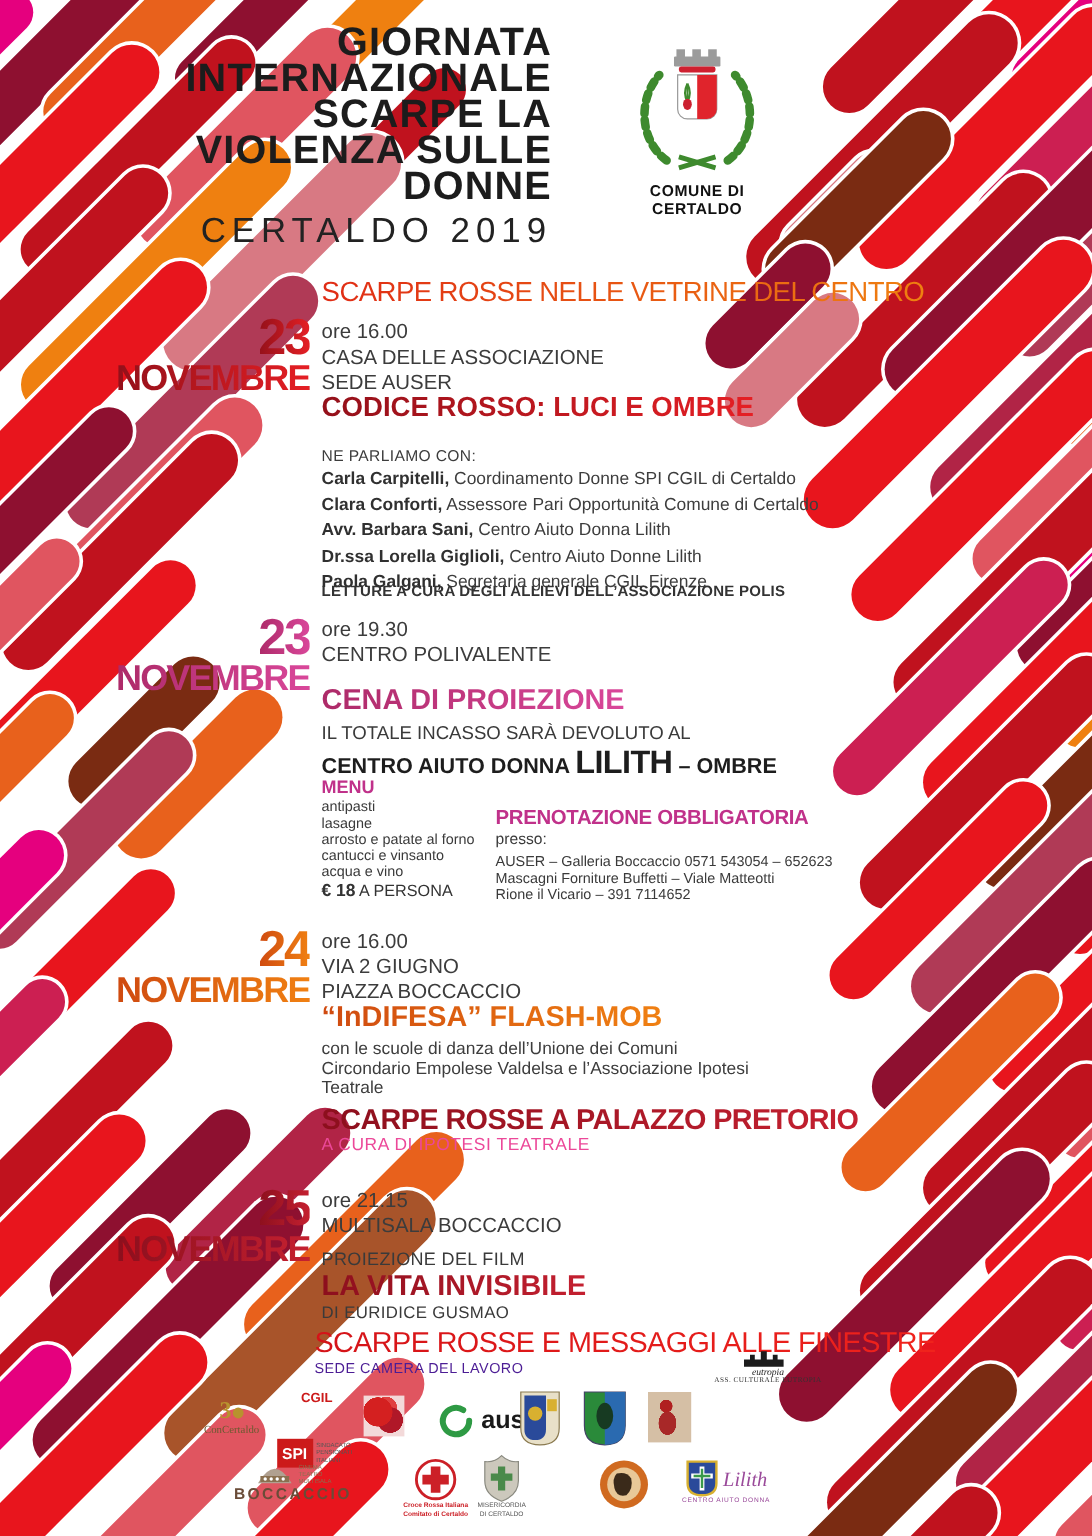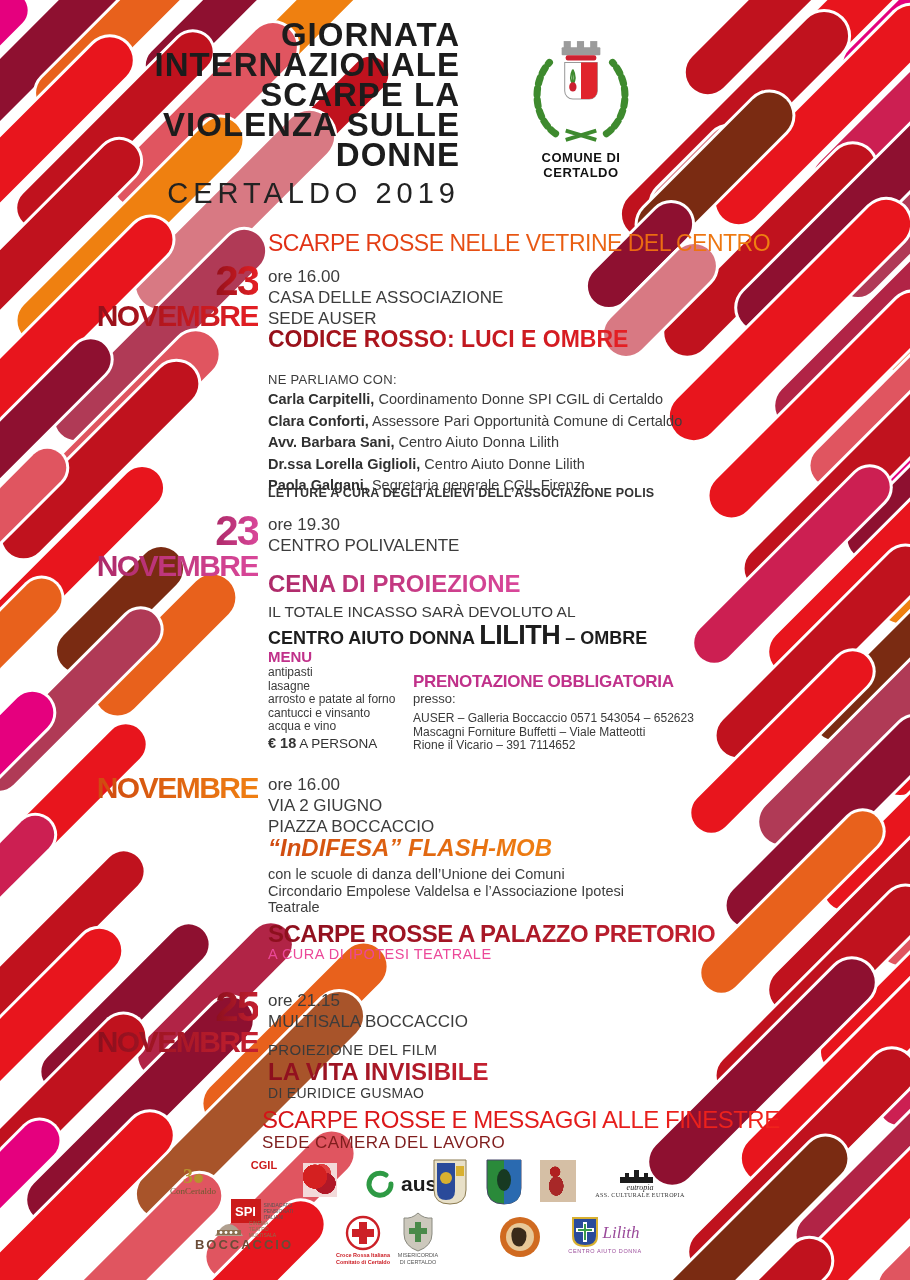--- a/index.html
+++ b/index.html
@@ -25,36 +25,36 @@
   .masthead .tl{font-size:33px;line-height:30px;font-weight:700;letter-spacing:1px;color:#1c1c1c;}
   .subtitle{font-size:29px;font-weight:400;letter-spacing:5px;color:#222;margin-top:7px;}
 
   .crest{left:519px;top:40px;width:124px;text-align:center;}
   .crest-caption{font-size:13px;font-weight:700;color:#111;line-height:15px;letter-spacing:.5px;}
 
   
   .h-big{font-weight:400;letter-spacing:-.5px;white-space:nowrap;}
   .banner-vetrine{left:268px;top:230px;font-size:23px;}
   .banner-finestre{left:262px;top:1106px;font-size:24px;}
-  .banner-finestre-sub{left:262px;top:1133px;font-size:17px;color:#7f1d1d;letter-spacing:.4px;}
+  .banner-finestre-sub{left:262px;top:1133px;font-size:12px;color:#4c1d95;letter-spacing:.4px;}
 
   
   .date{width:240px;text-align:right;line-height:1;}
   .date .d{font-size:42px;font-weight:700;letter-spacing:-2px;line-height:38px;}
   .date .m{font-size:30px;font-weight:700;letter-spacing:-1.5px;line-height:30px;margin-top:1px;}
   .d1{left:18px;top:262px;} .d2{left:18px;top:512px;} .d3{left:18px;top:772px;} .d4{left:18px;top:988px;}
 
   
   .venue{left:268px;font-size:17px;line-height:21px;color:#3c3c3c;}
   .v1{top:266px;} .v2{top:514px;} .v3{top:774px;} .v4{top:990px;}
 
   .ev-title{font-weight:700;white-space:nowrap;}
   .t-codice{left:268px;top:326px;font-size:23px;}
   .t-cena{left:268px;top:570px;font-size:24px;}
-  .t-indifesa{left:268px;top:834px;font-size:24px;font-style:italic;}
+  .t-indifesa{left:268px;top:834px;font-size:24px;}
   .t-pretorio{left:268px;top:920px;font-size:24px;letter-spacing:-.5px;}
   .t-vita{left:268px;top:1058px;font-size:24px;}
 
   .intro1{left:268px;top:372px;font-size:13px;letter-spacing:.3px;color:#3c3c3c;}
   .speakers{left:268px;top:389px;font-size:14.5px;line-height:21.5px;color:#3d3d3d;}
   .speakers b{color:#303030;}
   .footnote1{left:268px;top:486px;font-size:12.5px;font-weight:700;color:#333;letter-spacing:.2px;}
 
   .cena-line1{left:268px;top:603px;font-size:15.5px;color:#3a3a3a;}
   .cena-line2{left:268px;top:620px;font-size:18px;font-weight:700;color:#1d1d1d;}
@@ -275,20 +275,21 @@
     <div class="abs price"><b>€ 18</b><span> A PERSONA</span></div>
     <div class="abs booking-title">PRENOTAZIONE OBBLIGATORIA</div>
     <div class="abs booking-presso">presso:</div>
     <div class="abs booking-lines">
       <div>AUSER – Galleria Boccaccio 0571 543054 – 652623</div>
       <div>Mascagni Forniture Buffetti – Viale Matteotti</div>
       <div>Rione il Vicario – 391 7114652</div>
     </div>
 
     <div class="abs date d3">
+      <div><span class="d gtext g-orange">24</span></div>
       <div><span class="m gtext g-orange">NOVEMBRE</span></div>
     </div>
     <div class="abs venue v3">
       <div>ore 16.00</div>
       <div>VIA 2 GIUGNO</div>
       <div>PIAZZA BOCCACCIO</div>
     </div>
     <div class="abs ev-title gtext g-orange t-indifesa">“InDIFESA” FLASH-MOB</div>
     <div class="abs desc3">
       <div>con le scuole di danza dell’Unione dei Comuni</div>
@@ -346,21 +347,21 @@
     <div class="logo" style="left:482px;top:1158px;width:44px;">
       <svg width="38" height="48" viewBox="0 0 38 48">
         <path d="M2 2 h34 v28 q0 16 -17 16 q-17 0 -17 -16 z" fill="#2a8a3a" stroke="#446"></path>
         <path d="M19 2 h17 v28 q0 16 -17 16 z" fill="#2a6ab0"></path>
         <ellipse cx="19" cy="22" rx="7" ry="11" fill="#173a22"></ellipse>
       </svg>
     </div>
     <div class="logo" style="left:538px;top:1160px;width:40px;">
       <div class="paint"></div>
     </div>
-    <div class="logo" style="left:594px;top:1168px;width:92px;">
+    <div class="logo" style="left:594px;top:1124px;width:92px;">
       <div class="eu-mark">
         <svg width="44" height="16" viewBox="0 0 44 16">
           <path d="M2 15 v-6 h5 v-4 h4 v4 h5 v-7 h5 v7 h5 v-4 h4 v4 h5 v6 z" fill="#1c1c1c"></path>
         </svg>
       </div>
       <div class="eu-script">eutropia</div>
       <div class="eu-caps">ASS. CULTURALE EUTROPIA</div>
     </div>
 
     <div class="logo" style="left:196px;top:1216px;width:96px;">

